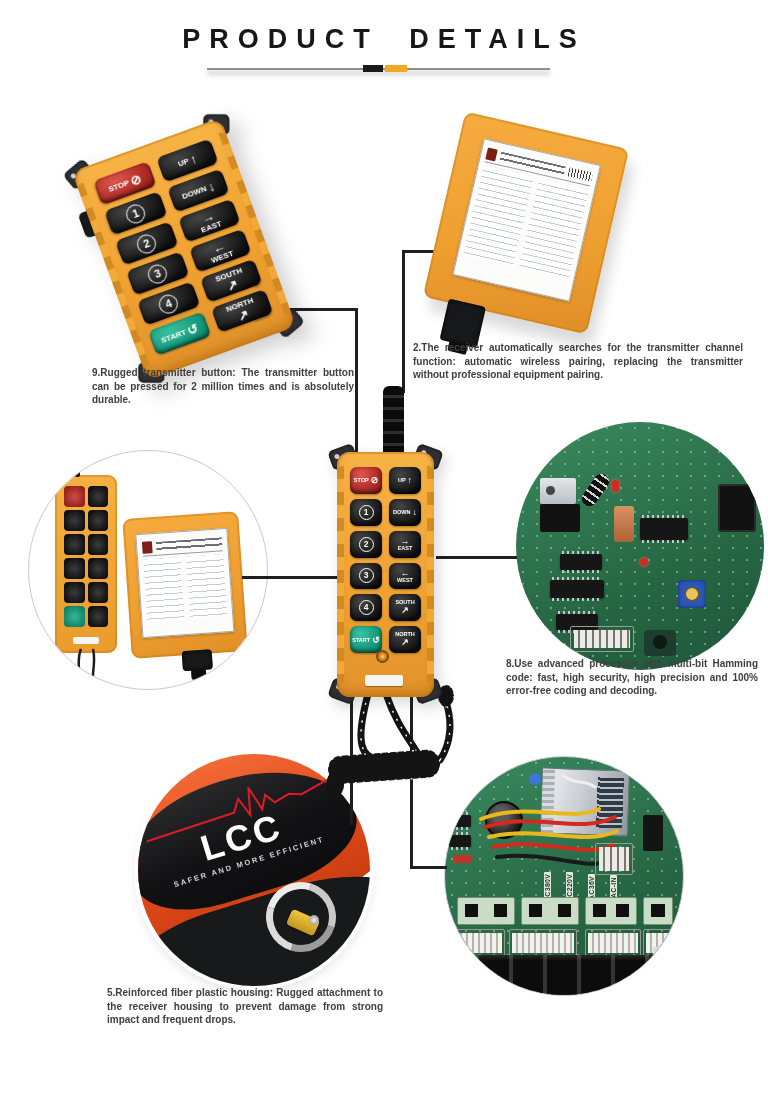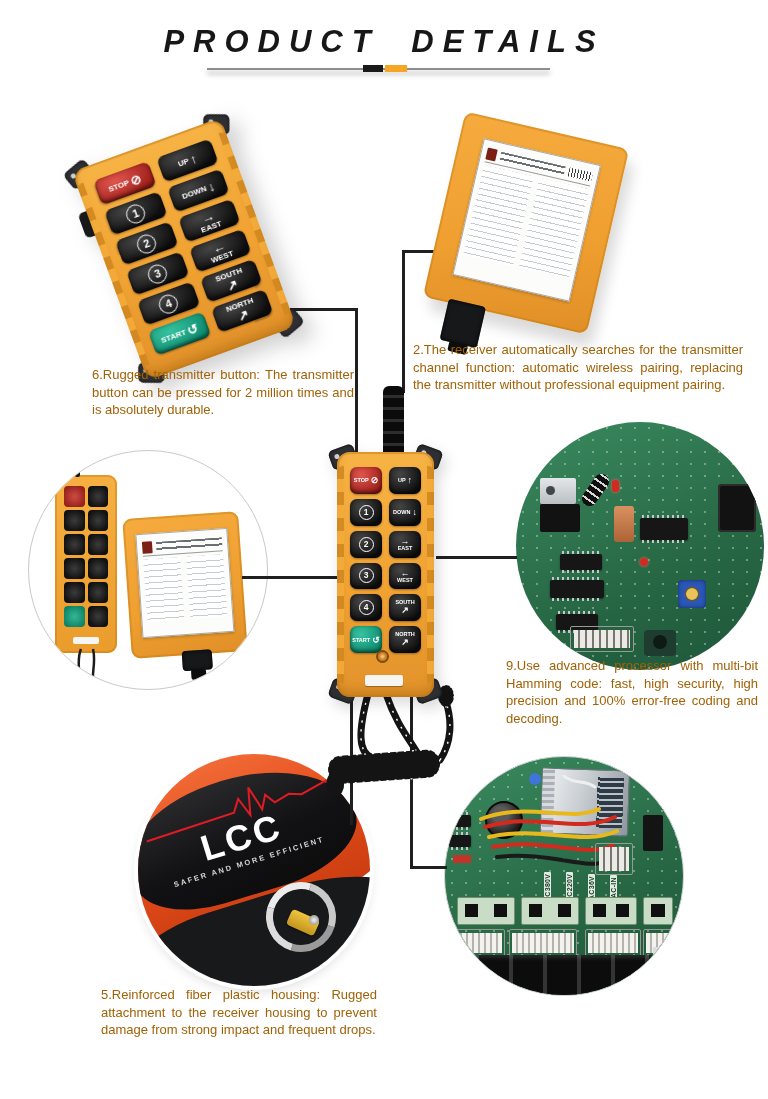--- a/index.html
+++ b/index.html
@@ -1,28 +1,28 @@
 <!DOCTYPE html>
 <html><head>
 <meta charset="utf-8">
 <style>
   html,body{margin:0;padding:0;background:#ffffff;}
   .canvas{position:relative;width:768px;height:1099px;background:#fff;overflow:hidden;
           font-family:"Liberation Sans",sans-serif;}
 
   
   .ptitle{position:absolute;top:24px;left:0;width:100%;text-align:center;
-          font-size:31px;font-weight:700;letter-spacing:9px;word-spacing:14px;color:#171717;z-index:6;font-style:italic;}
+          font-size:27px;font-weight:700;letter-spacing:9px;word-spacing:14px;color:#171717;z-index:6;}
   .title-rule{position:absolute;left:207px;top:68px;width:343px;height:2px;background:#8d8d8d;
               box-shadow:0 4px 5px rgba(0,0,0,.35);z-index:6;}
   .rule-black{position:absolute;left:363px;top:65px;width:20px;height:7px;background:#1a1a1a;z-index:7;}
   .rule-orange{position:absolute;left:385px;top:65px;width:22px;height:7px;background:#f5a623;z-index:7;}
 
   
-  .feat{position:absolute;font-size:13px;font-weight:400;color:#a16207;line-height:1.36;
+  .feat{position:absolute;font-size:10px;font-weight:700;color:#404040;line-height:1.36;
         text-align:justify;text-align-last:left;z-index:6;}
 
   
   .cline{position:absolute;background:#1f1f1f;z-index:2;}
 
   
   .circ{position:absolute;border-radius:50%;overflow:hidden;z-index:1;}
   .circ.outline{border:1px solid #c9c9c9;background:#fff;}
 
   
@@ -429,23 +429,23 @@
         <div class="sl-bar"></div>
       </div>
       <div class="sl-cols" style="height:92px;">
         <div class="sl-col"></div>
         <div class="sl-col"></div>
       </div>
     </div>
     <div class="plug" style="left:26px;bottom:-38px;width:38px;height:42px;"></div>
   </div>
 
-  <div class="feat" style="left:92px;top:366px;width:262px;">6.Rugged transmitter button: The transmitter button can be pressed for 2 million times and is absolutely durable.</div>
+  <div class="feat" style="left:92px;top:366px;width:262px;">9.Rugged transmitter button: The transmitter button can be pressed for 2 million times and is absolutely durable.</div>
   <div class="feat" style="left:413px;top:341px;width:330px;">2.The receiver automatically searches for the transmitter channel function: automatic wireless pairing, replacing the transmitter without professional equipment pairing.</div>
-  <div class="feat" style="left:506px;top:657px;width:252px;">9.Use advanced processor with multi-bit Hamming code: fast, high security, high precision and 100% error-free coding and decoding.</div>
-  <div class="feat" style="left:101px;top:986px;width:276px;">5.Reinforced fiber plastic housing: Rugged attachment to the receiver housing to prevent damage from strong impact and frequent drops.</div>
+  <div class="feat" style="left:506px;top:657px;width:252px;">8.Use advanced processor with multi-bit Hamming code: fast, high security, high precision and 100% error-free coding and decoding.</div>
+  <div class="feat" style="left:107px;top:986px;width:276px;">5.Reinforced fiber plastic housing: Rugged attachment to the receiver housing to prevent damage from strong impact and frequent drops.</div>
 
   <div class="ptitle">PRODUCT DETAILS</div>
   <div class="title-rule"></div>
   <div class="rule-black"></div>
   <div class="rule-orange"></div>
 
 </div>
 
 </body></html>

